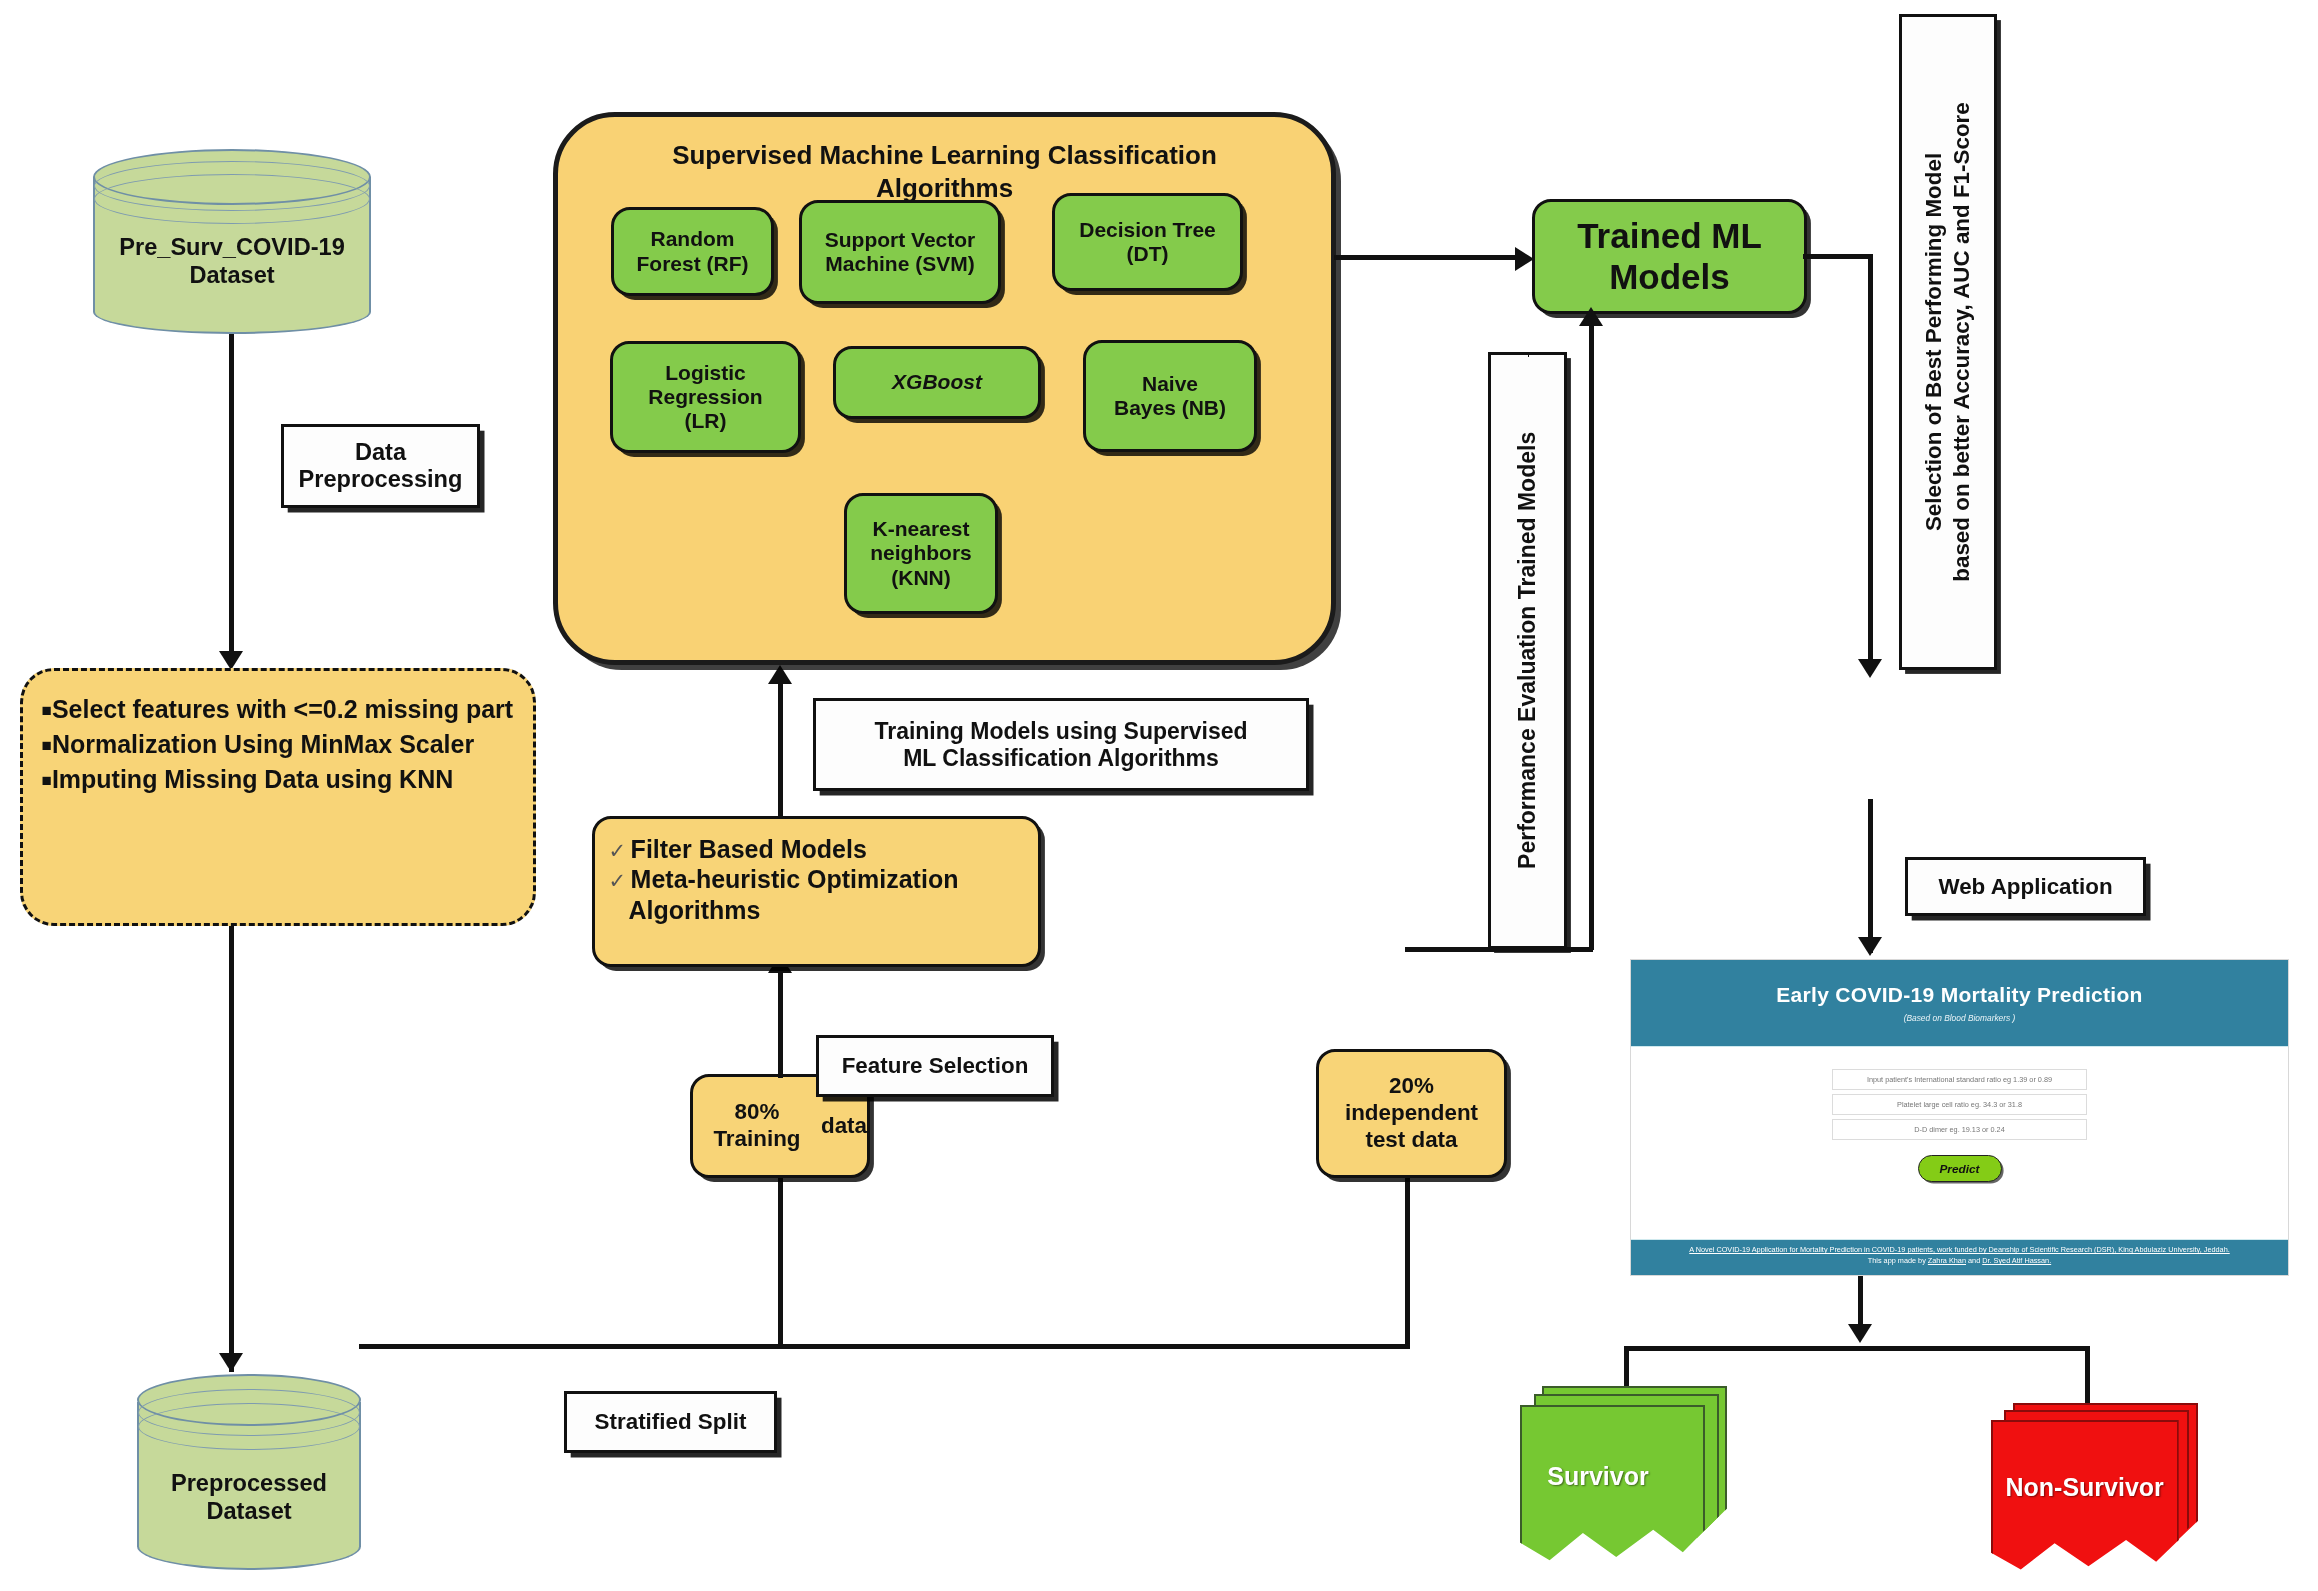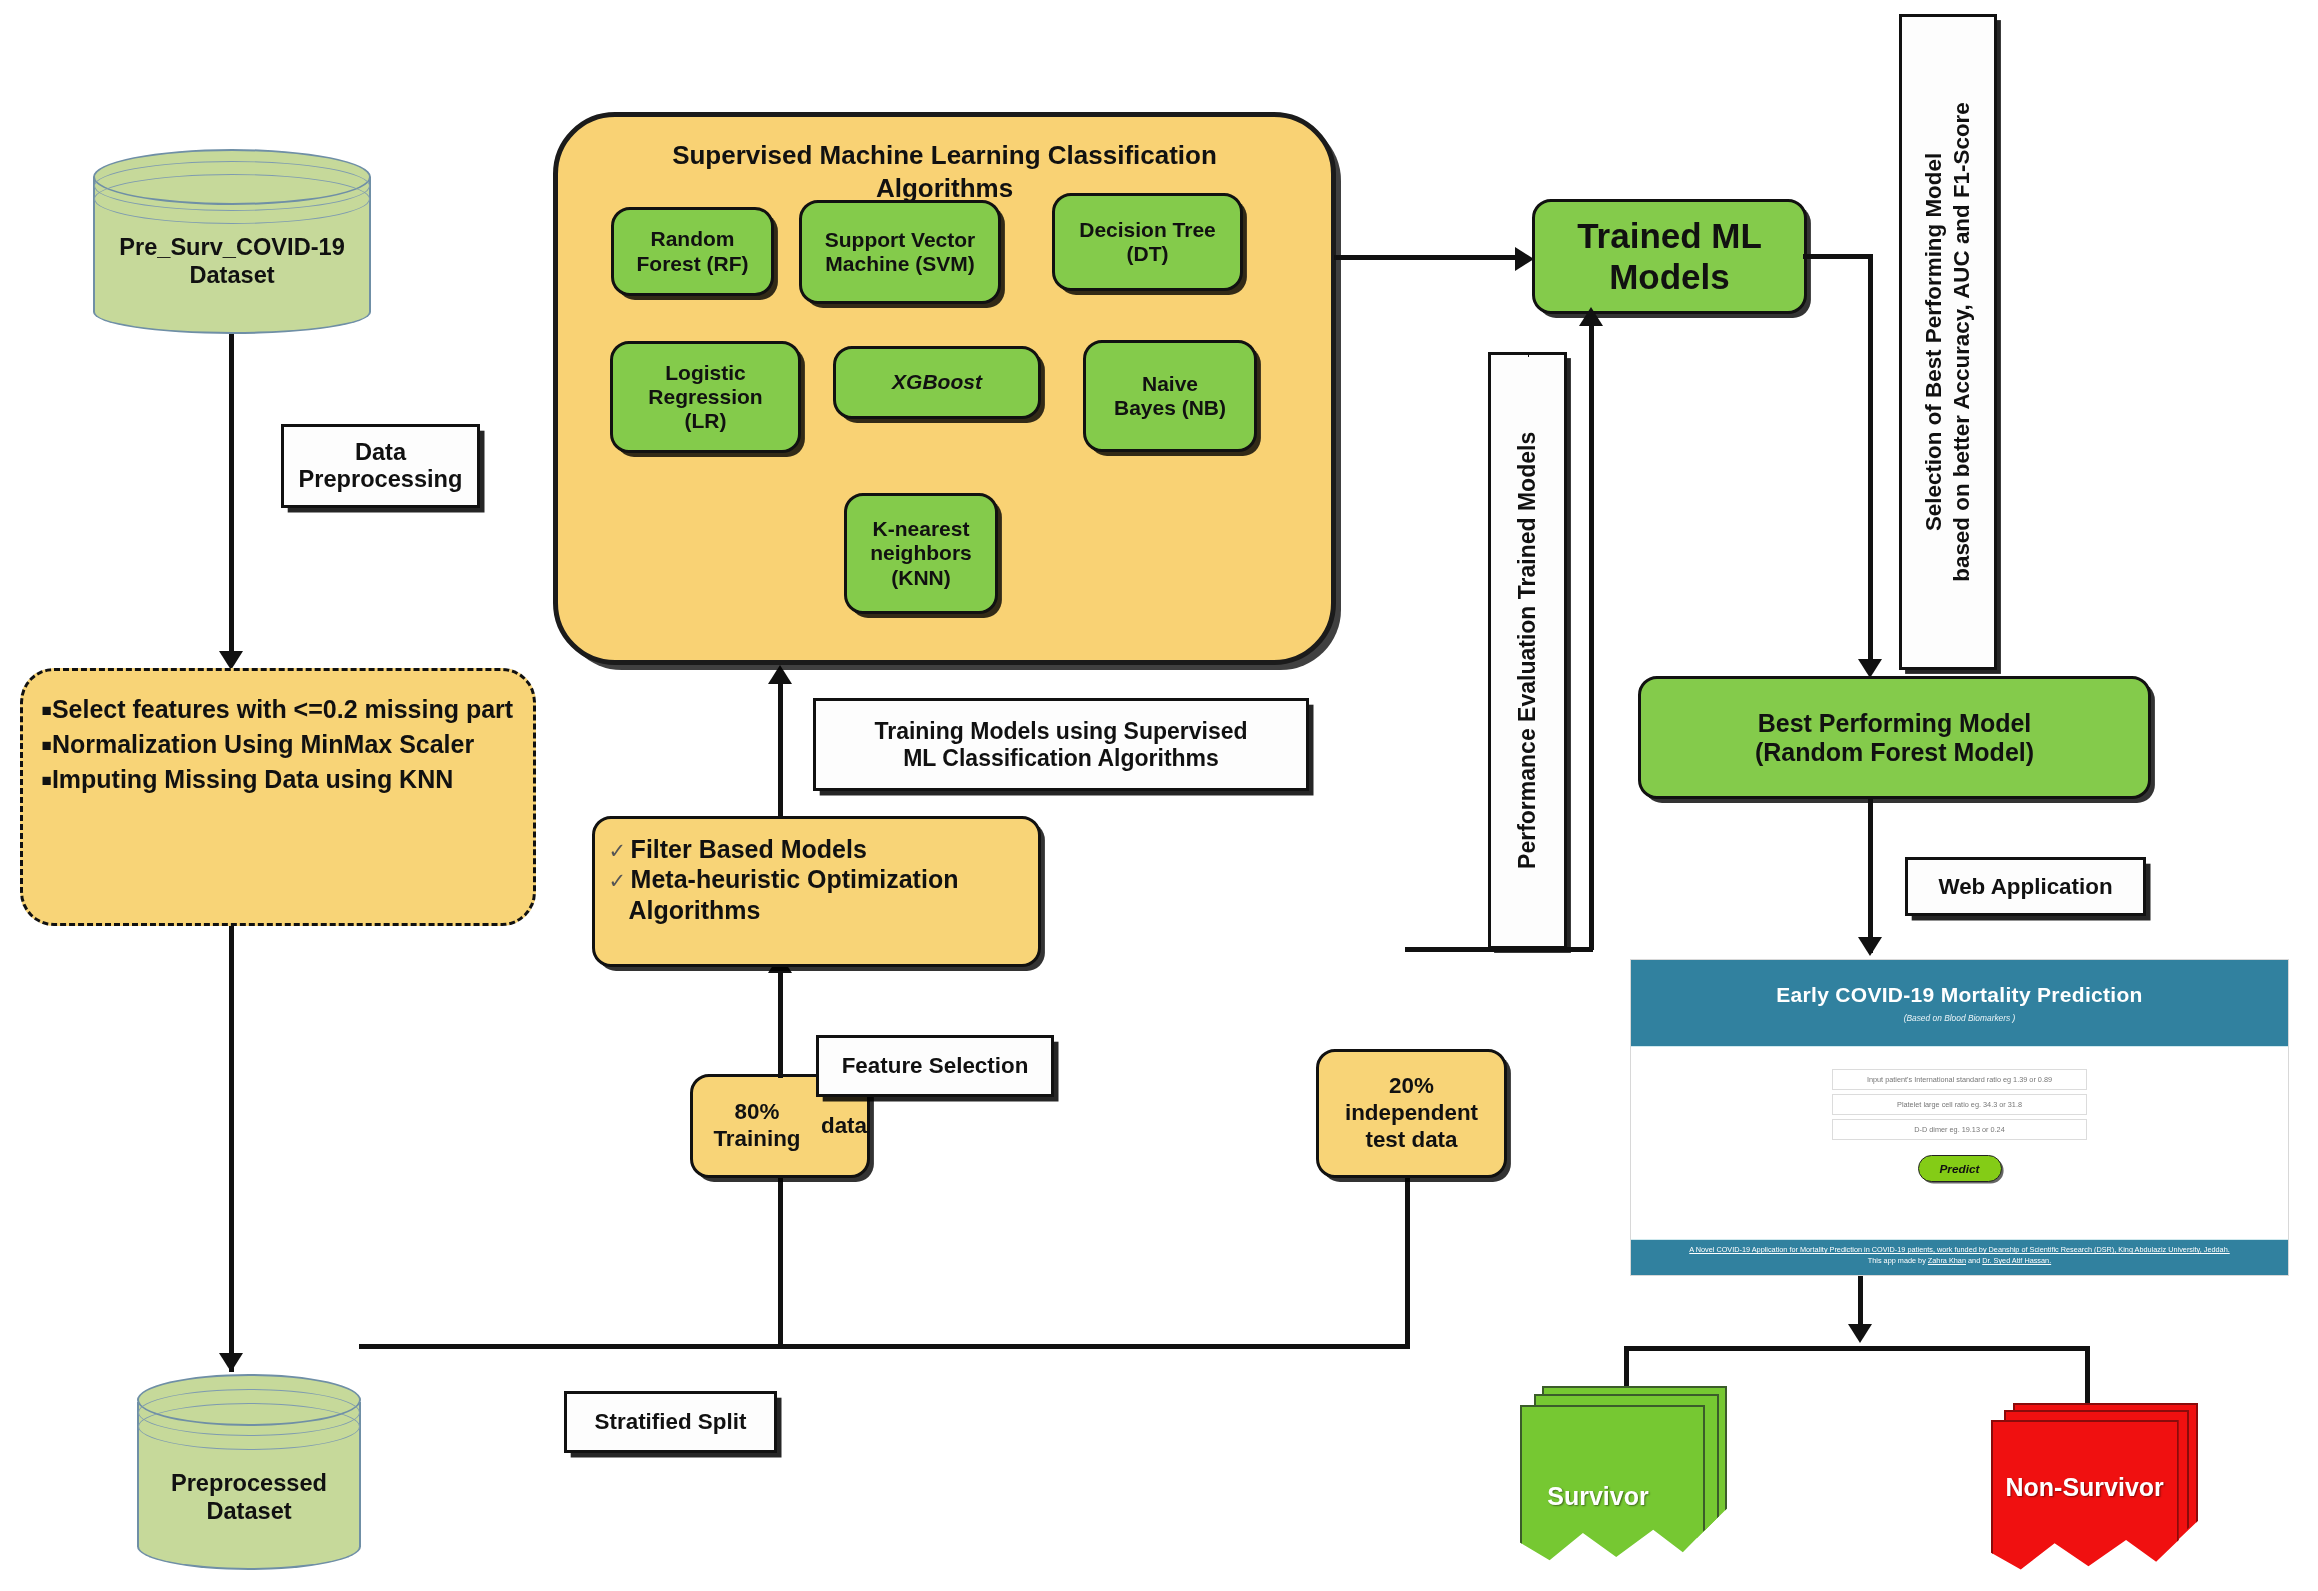--- a/index.html
+++ b/index.html
@@ -453,24 +453,20 @@
     <span class="vtext" style="font-size:22.4px;">
       <span>Selection of Best Performing Model</span><br>
       <span>based on better Accuracy, AUC and F1-Score</span>
     </span>
   </div>
 
   <div class="line hline" style="left:1803px; top:254px; width:70px;"></div>
   <div class="line vline" style="left:1868px; top:254px; height:415px;"></div>
   <div class="arrow arrow-down" style="left:1858px; top:659px;"></div>
 
-  <div class="rounded-green" style="left:1638px; top:676px; width:513px; height:123px; font-size:25px; flex-direction:column;">
-    <div>Best Performing Model</div>
-    <div>(Random Forest Model)</div>
-  </div>
 
   <div class="line vline" style="left:1868px; top:799px; height:154px;"></div>
   <div class="arrow arrow-down" style="left:1858px; top:937px;"></div>
 
   <div class="label-box" style="left:1905px; top:857px; width:241px; height:59px; font-size:22.4px;">
     <span>Web Application</span>
   </div>
 
   <div id="webapp" style="left:1630px; top:959px; width:659px; height:317px;">
     <div class="wa-header">
@@ -496,21 +492,21 @@
   <div class="line hline" style="left:1624px; top:1346px; width:466px;"></div>
   <div class="line vline" style="left:1624px; top:1346px; height:73px;"></div>
   <div class="arrow arrow-down" style="left:1614px; top:1409px;"></div>
   <div class="line vline" style="left:2085px; top:1346px; height:87px;"></div>
   <div class="arrow arrow-down" style="left:2075px; top:1424px;"></div>
 
   <div class="doc-stack" style="left:1503px; top:1386px; width:241px; height:185px;">
     <div class="doc doc-shape" style="left:39px; top:0px; width:185px; height:157px; background:#76C832;"></div>
     <div class="doc doc-shape" style="left:31px; top:7.9px; width:185px; height:157px; background:#76C832;"></div>
     <div class="doc doc-shape" style="left:17px; top:19px; width:185px; height:160px; background:#76C832;"></div>
-    <div class="doc-label" style="top:76px; left:17px; width:156px;margin-top:20px;">Survivor</div>
+    <div class="doc-label" style="top:76px; left:17px; width:156px;">Survivor</div>
   </div>
 
   <div class="doc-stack" style="left:1975px; top:1403px; width:247px; height:185px;">
     <div class="doc doc-shape" style="left:38px; top:0px; width:185px; height:151px; background:#F01010; border-color:#8a0b0b;"></div>
     <div class="doc doc-shape" style="left:29px; top:6.7px; width:185px; height:151px; background:#F01010; border-color:#8a0b0b;"></div>
     <div class="doc doc-shape" style="left:15.7px; top:17px; width:188px; height:154px; background:#F01010; border-color:#8a0b0b;"></div>
     <div class="doc-label" style="top:70px; left:15.7px; width:188px;">Non-Survivor</div>
   </div>
 
 </div>

